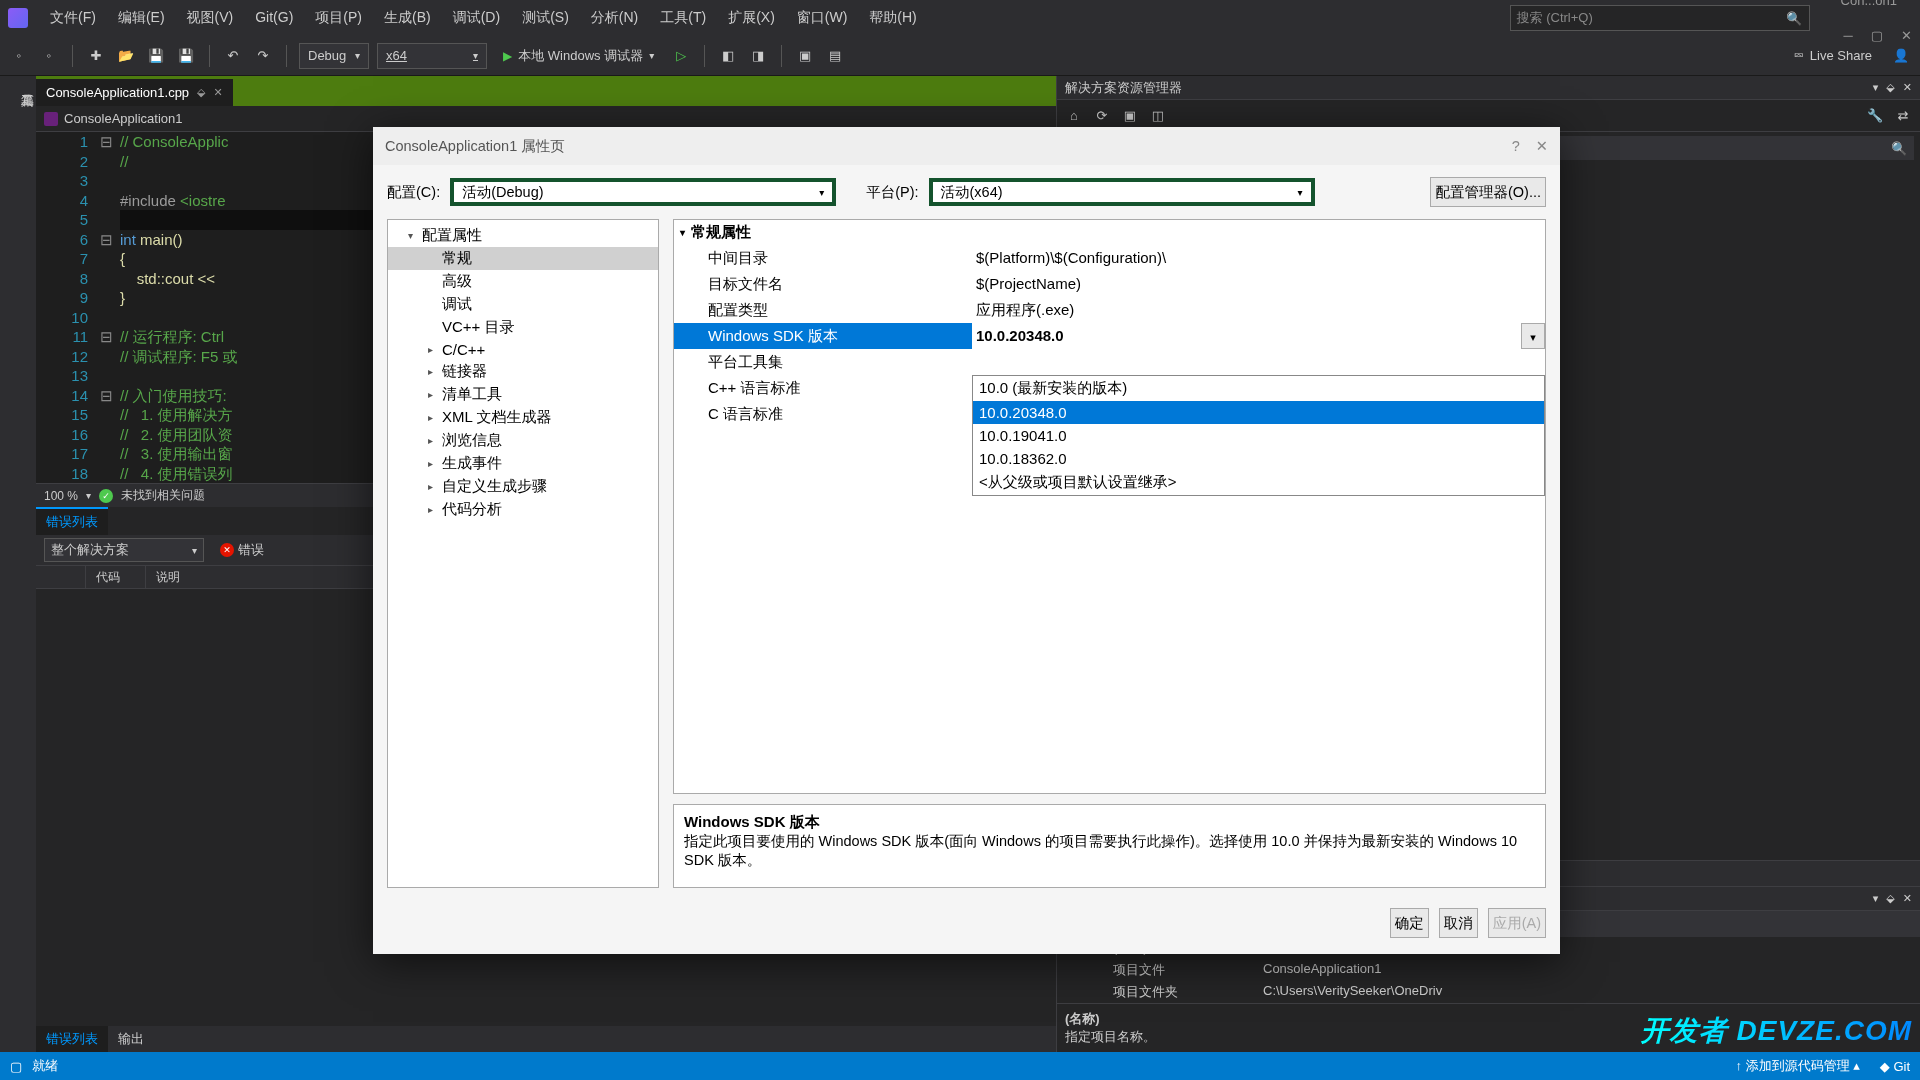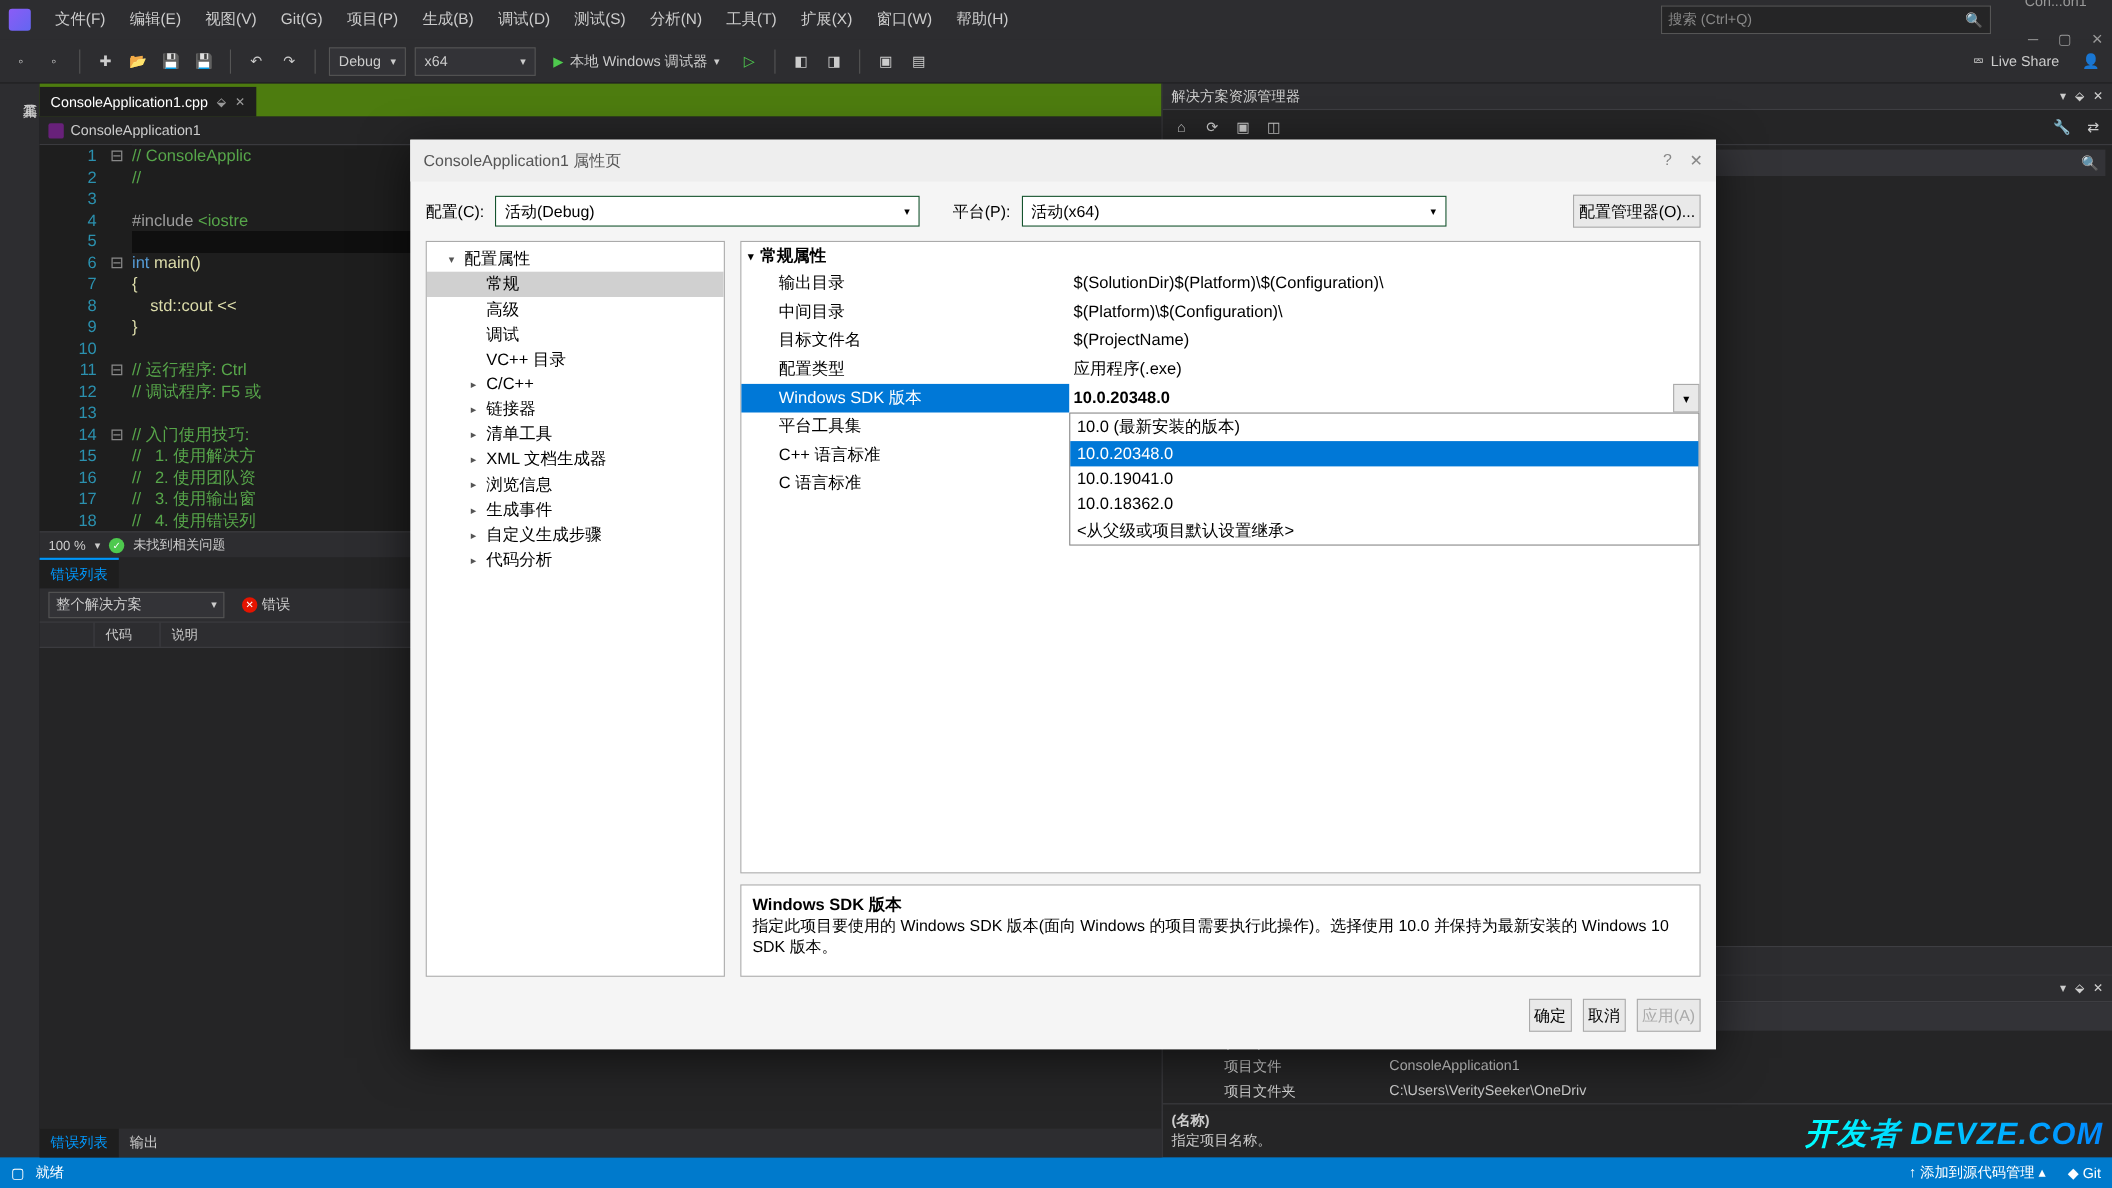--- a/index.html
+++ b/index.html
@@ -13,21 +13,21 @@
 .search-box { margin-left: auto; background: #252526; border: 1px solid #555; width: 300px; height: 26px; display: flex; align-items: center; padding: 0 6px; color: #888; }
 .search-box .mag { margin-left: auto; }
 .titlebar-right { display: flex; align-items: center; gap: 20px; margin-left: 16px; color: #999; flex-direction: column; }
 .win-controls { display: flex; gap: 18px; margin-left: 18px; }
 
 
 .toolbar { background: #2d2d30; height: 40px; display: flex; align-items: center; padding: 0 8px; gap: 8px; border-bottom: 1px solid #1a1a1a; }
 .tb-btn { width: 22px; height: 22px; display: flex; align-items: center; justify-content: center; color: #ccc; }
 .tb-sep { width: 1px; height: 22px; background: #555; margin: 0 4px; }
 .tb-combo { background: #333337; border: 1px solid #555; height: 26px; padding: 0 8px; display: flex; align-items: center; min-width: 70px; color: #ccc; }
-.tb-combo.wide { min-width: 110px; }
+.tb-combo.wide { min-width: 110px; text-decoration: underline; }
 .play-btn { display: flex; align-items: center; gap: 6px; padding: 0 8px; height: 26px; color: #ccc; }
 .play-tri { color: #4ec94e; font-size: 12px; }
 .liveshare { margin-left: auto; display: flex; align-items: center; gap: 6px; padding: 0 10px; color: #ccc; }
 
 
 .main { display: flex; height: calc(100% - 76px - 28px); }
 .vtoolbar { width: 36px; background: #2d2d30; padding-top: 8px; writing-mode: vertical-rl; color: #ccc; font-size: 13px; }
 .editor-area { flex: 0 0 1020px; display: flex; flex-direction: column; background: #1e1e1e; }
 .right-panels { flex: 1; display: flex; flex-direction: column; background: #252526; border-left: 1px solid #3e3e42; }
 
@@ -86,21 +86,21 @@
 
 .statusbar { background: #007acc; color: #fff; height: 28px; display: flex; align-items: center; padding: 0 10px; font-size: 13px; }
 .statusbar .right { margin-left: auto; display: flex; gap: 20px; align-items: center; }
 
 
 .dialog { position: absolute; left: 373px; top: 127px; width: 1187px; height: 827px; background: #f5f5f5; color: #000; box-shadow: 0 8px 40px rgba(0,0,0,.6); display: flex; flex-direction: column; font-size: 14.5px; }
 .dlg-title { height: 38px; display: flex; align-items: center; padding: 0 12px; background: #eee; color: #555; }
 .dlg-title .spacer { margin-left: auto; display: flex; gap: 16px; color: #888; }
 .dlg-top { padding: 12px 14px; display: flex; align-items: center; gap: 10px; }
 .dlg-top label { font-size: 14.5px; }
-.dlg-combo { border: 1px solid #14532d; background: #fff; height: 28px; padding: 0 8px; display: flex; align-items: center; justify-content: space-between; }
+.dlg-combo { border: 4px solid #14532d; background: #fff; height: 28px; padding: 0 8px; display: flex; align-items: center; justify-content: space-between; }
 .dlg-btn { border: 1px solid #aaa; background: #e9e9e9; height: 30px; padding: 0 4px; display: flex; align-items: center; }
 .dlg-body { flex: 1; display: flex; padding: 0 14px 10px 14px; gap: 14px; }
 .dlg-tree { width: 272px; border: 1px solid #aaa; background: #fff; padding: 4px 0; overflow: auto; }
 .dlg-tree .node { padding: 2px 6px 2px 20px; cursor: pointer; display: flex; align-items: center; gap: 4px; font-size: 15px; }
 .dlg-tree .node.l2 { padding-left: 40px; }
 .dlg-tree .node.sel { background: #d0d0d0; }
 .dlg-tree .exp { display: inline-block; width: 10px; color: #555; font-size: 10px; }
 .dlg-main { flex: 1; display: flex; flex-direction: column; gap: 10px; }
 .dlg-grid { border: 1px solid #aaa; background: #fff; flex: 1; position: relative; }
 .grid-hdr { display: flex; align-items: center; gap: 6px; padding: 3px 6px; font-weight: bold; font-size: 15px; }
@@ -398,24 +398,20 @@
         <div class="node l2 "><span class="exp">▸</span>代码分析</div>
       </div>
     <div class="dlg-main">
       <div class="dlg-grid">
         <div class="grid-hdr">
             <span class="exp">▾</span>
             <span>常规属性</span>
           </div>
         <div id="gridrows">
             <div class="grid-row ">
-              <div class="gk">输出目录</div>
-              <div class="gv">$(SolutionDir)$(Platform)\$(Configuration)\</div>
-            </div>
-            <div class="grid-row ">
               <div class="gk">中间目录</div>
               <div class="gv">$(Platform)\$(Configuration)\</div>
             </div>
             <div class="grid-row ">
               <div class="gk">目标文件名</div>
               <div class="gv">$(ProjectName)</div>
             </div>
             <div class="grid-row ">
               <div class="gk">配置类型</div>
               <div class="gv">应用程序(.exe)</div>

